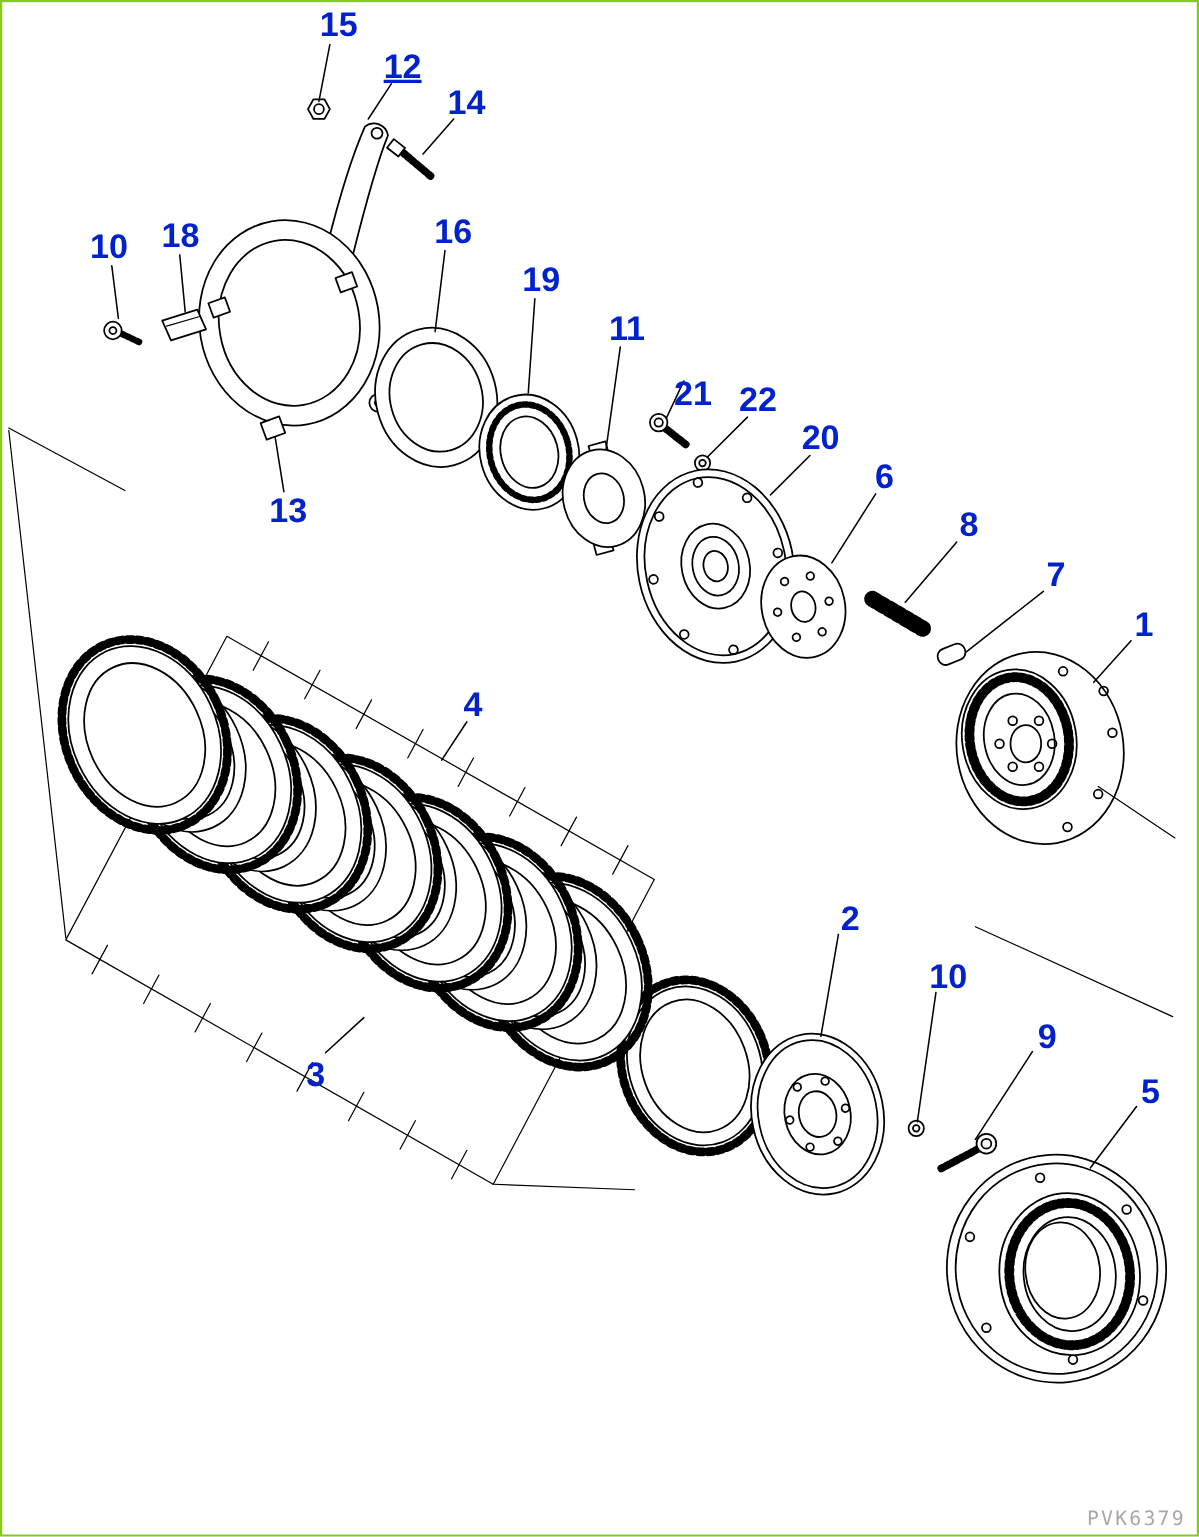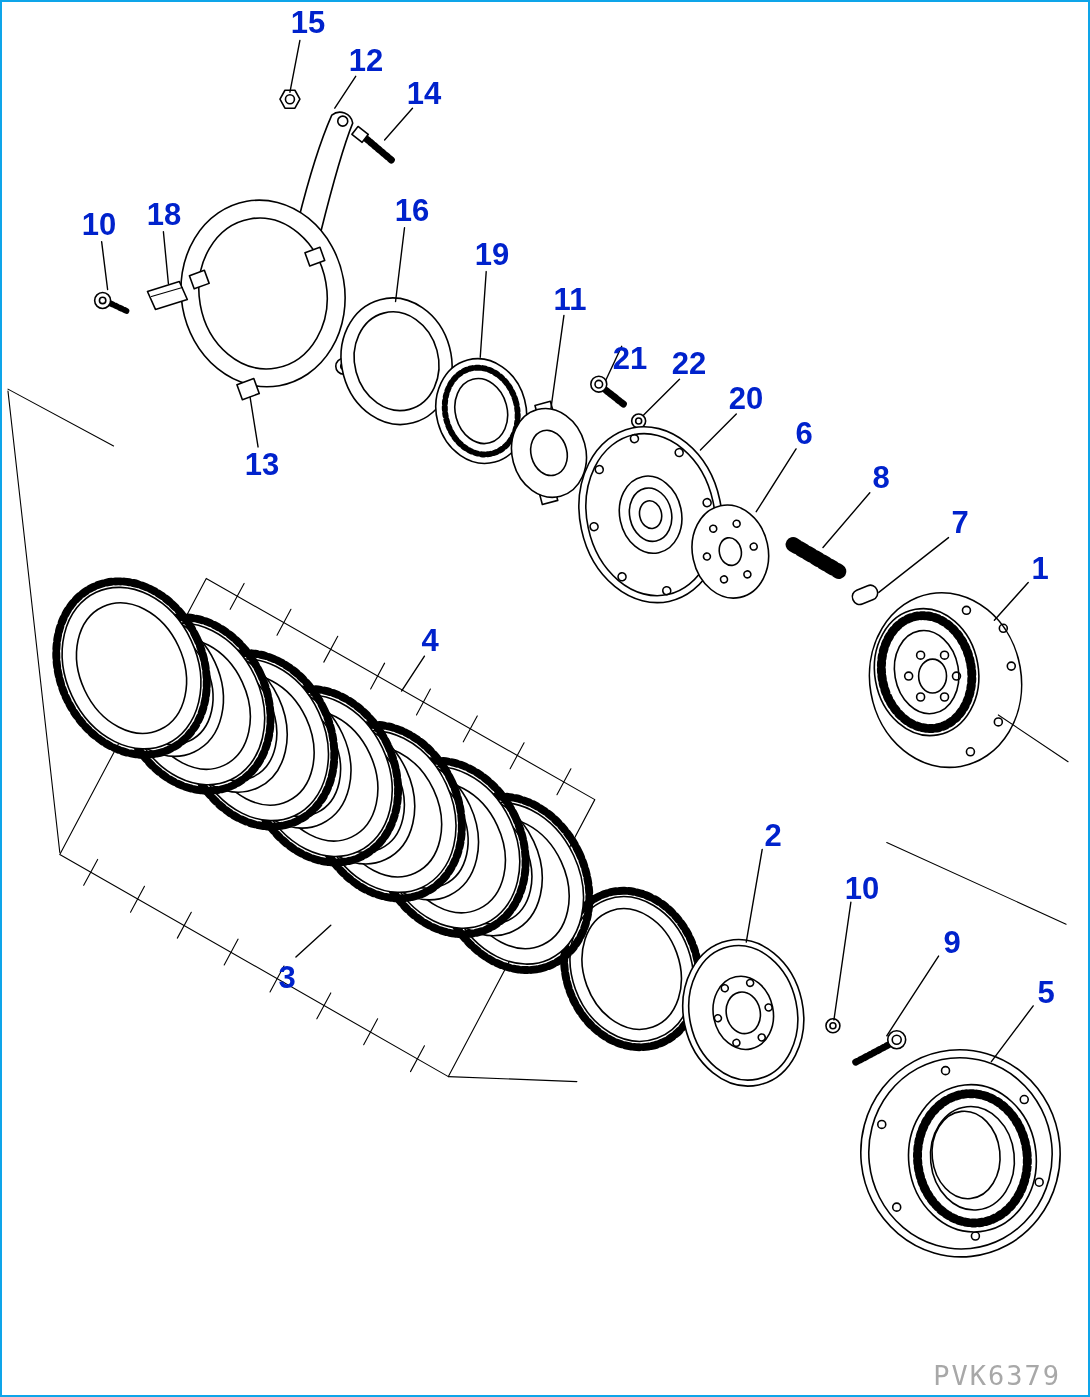--- a/index.html
+++ b/index.html
@@ -1,34 +1,34 @@
 <!DOCTYPE html>
 <html style="--line: #000000; --label: #0022cc; --wm: #a8a8a8; --bg: #ffffff;"><head>
 <meta charset="utf-8">
 <style>
   :root{ --line:#000000; --label:#0022cc; --wm:#a8a8a8; --bg:#ffffff; }
   html,body{margin:0;padding:0;background:#fff;}
   .page{position:relative;width:1090px;height:1397px;background:var(--bg);
-        border:2px solid #0ea5e9;box-sizing:border-box;overflow:hidden;
+        border:2px solid #84cc16;box-sizing:border-box;overflow:hidden;
         font-family:"Liberation Sans",sans-serif;}
   .page svg{position:absolute;left:0;top:0;width:100%;height:100%;}
   .art{stroke:var(--line);fill:none;stroke-width:1.6;stroke-linecap:round;stroke-linejoin:round;}
   .wf{fill:#fff;}
   .teeth{stroke-width:8;stroke-dasharray:5 4;}
   .teeth2{stroke-width:9;stroke-dasharray:3.5 3.5;}
   .teeth3{stroke-width:6;stroke-dasharray:3 3.5;}
   .thread{stroke-width:7;stroke-dasharray:2.5 2.5;}
   .thread-sm{stroke-width:6;stroke-dasharray:2.5 2.5;}
   .spring{stroke-width:15;stroke-dasharray:4.5 4;}
   .leader{stroke-width:1.4;}
   .thin{stroke-width:1.1;}
   .part-label{position:absolute;transform:translate(-50%,-50%);font-weight:bold;
               font-size:31px;line-height:1;color:var(--label);white-space:nowrap;}
-  .watermark{position:absolute;right:27px;bottom:4px;
-             font-family:"DejaVu Sans Mono",monospace;font-size:27px;
+  .watermark{position:absolute;right:10px;bottom:4px;
+             font-family:"DejaVu Sans Mono",monospace;font-size:18px;
              letter-spacing:2px;color:var(--wm);}
 </style>
 </head>
 <body>
 
 <div class="page">
 
   <svg viewBox="0 0 1090 1397">
     <defs>
       <g id="tdisc">
@@ -265,21 +265,21 @@
       <path class="art leader" d="M852,903 L835,1021"></path>
       <path class="art leader" d="M940,957 L888,1037"></path>
       <path class="art leader" d="M1035,1007 L993,1063"></path>
       <path class="art thin" d="M1000,715 L1070,762"></path>
       <path class="art thin" d="M888,843 L1068,925"></path>
     </g>
   </svg>
 
   <div id="labels">
       <div class="part-label" style="left: 306px; top: 20px;">15</div>
-      <div class="part-label" style="left: 364px; top: 58px;">12</div>
+      <div class="part-label" style="left: 364px; top: 58px; text-decoration: underline;">12</div>
       <div class="part-label" style="left: 422px; top: 91px;">14</div>
       <div class="part-label" style="left: 97px; top: 222px;">10</div>
       <div class="part-label" style="left: 162px; top: 212px;">18</div>
       <div class="part-label" style="left: 410px; top: 208px; text-align: center;">16</div>
       <div class="part-label" style="left: 490px; top: 252px;">19</div>
       <div class="part-label" style="left: 568px; top: 297px; text-align: right;">11</div>
       <div class="part-label" style="left: 628px; top: 328px; margin-top: 28px;">21</div>
       <div class="part-label" style="left: 687px; top: 361px;">22</div>
       <div class="part-label" style="left: 744px; top: 396px;">20</div>
       <div class="part-label" style="left: 802px; top: 431px;">6</div>

